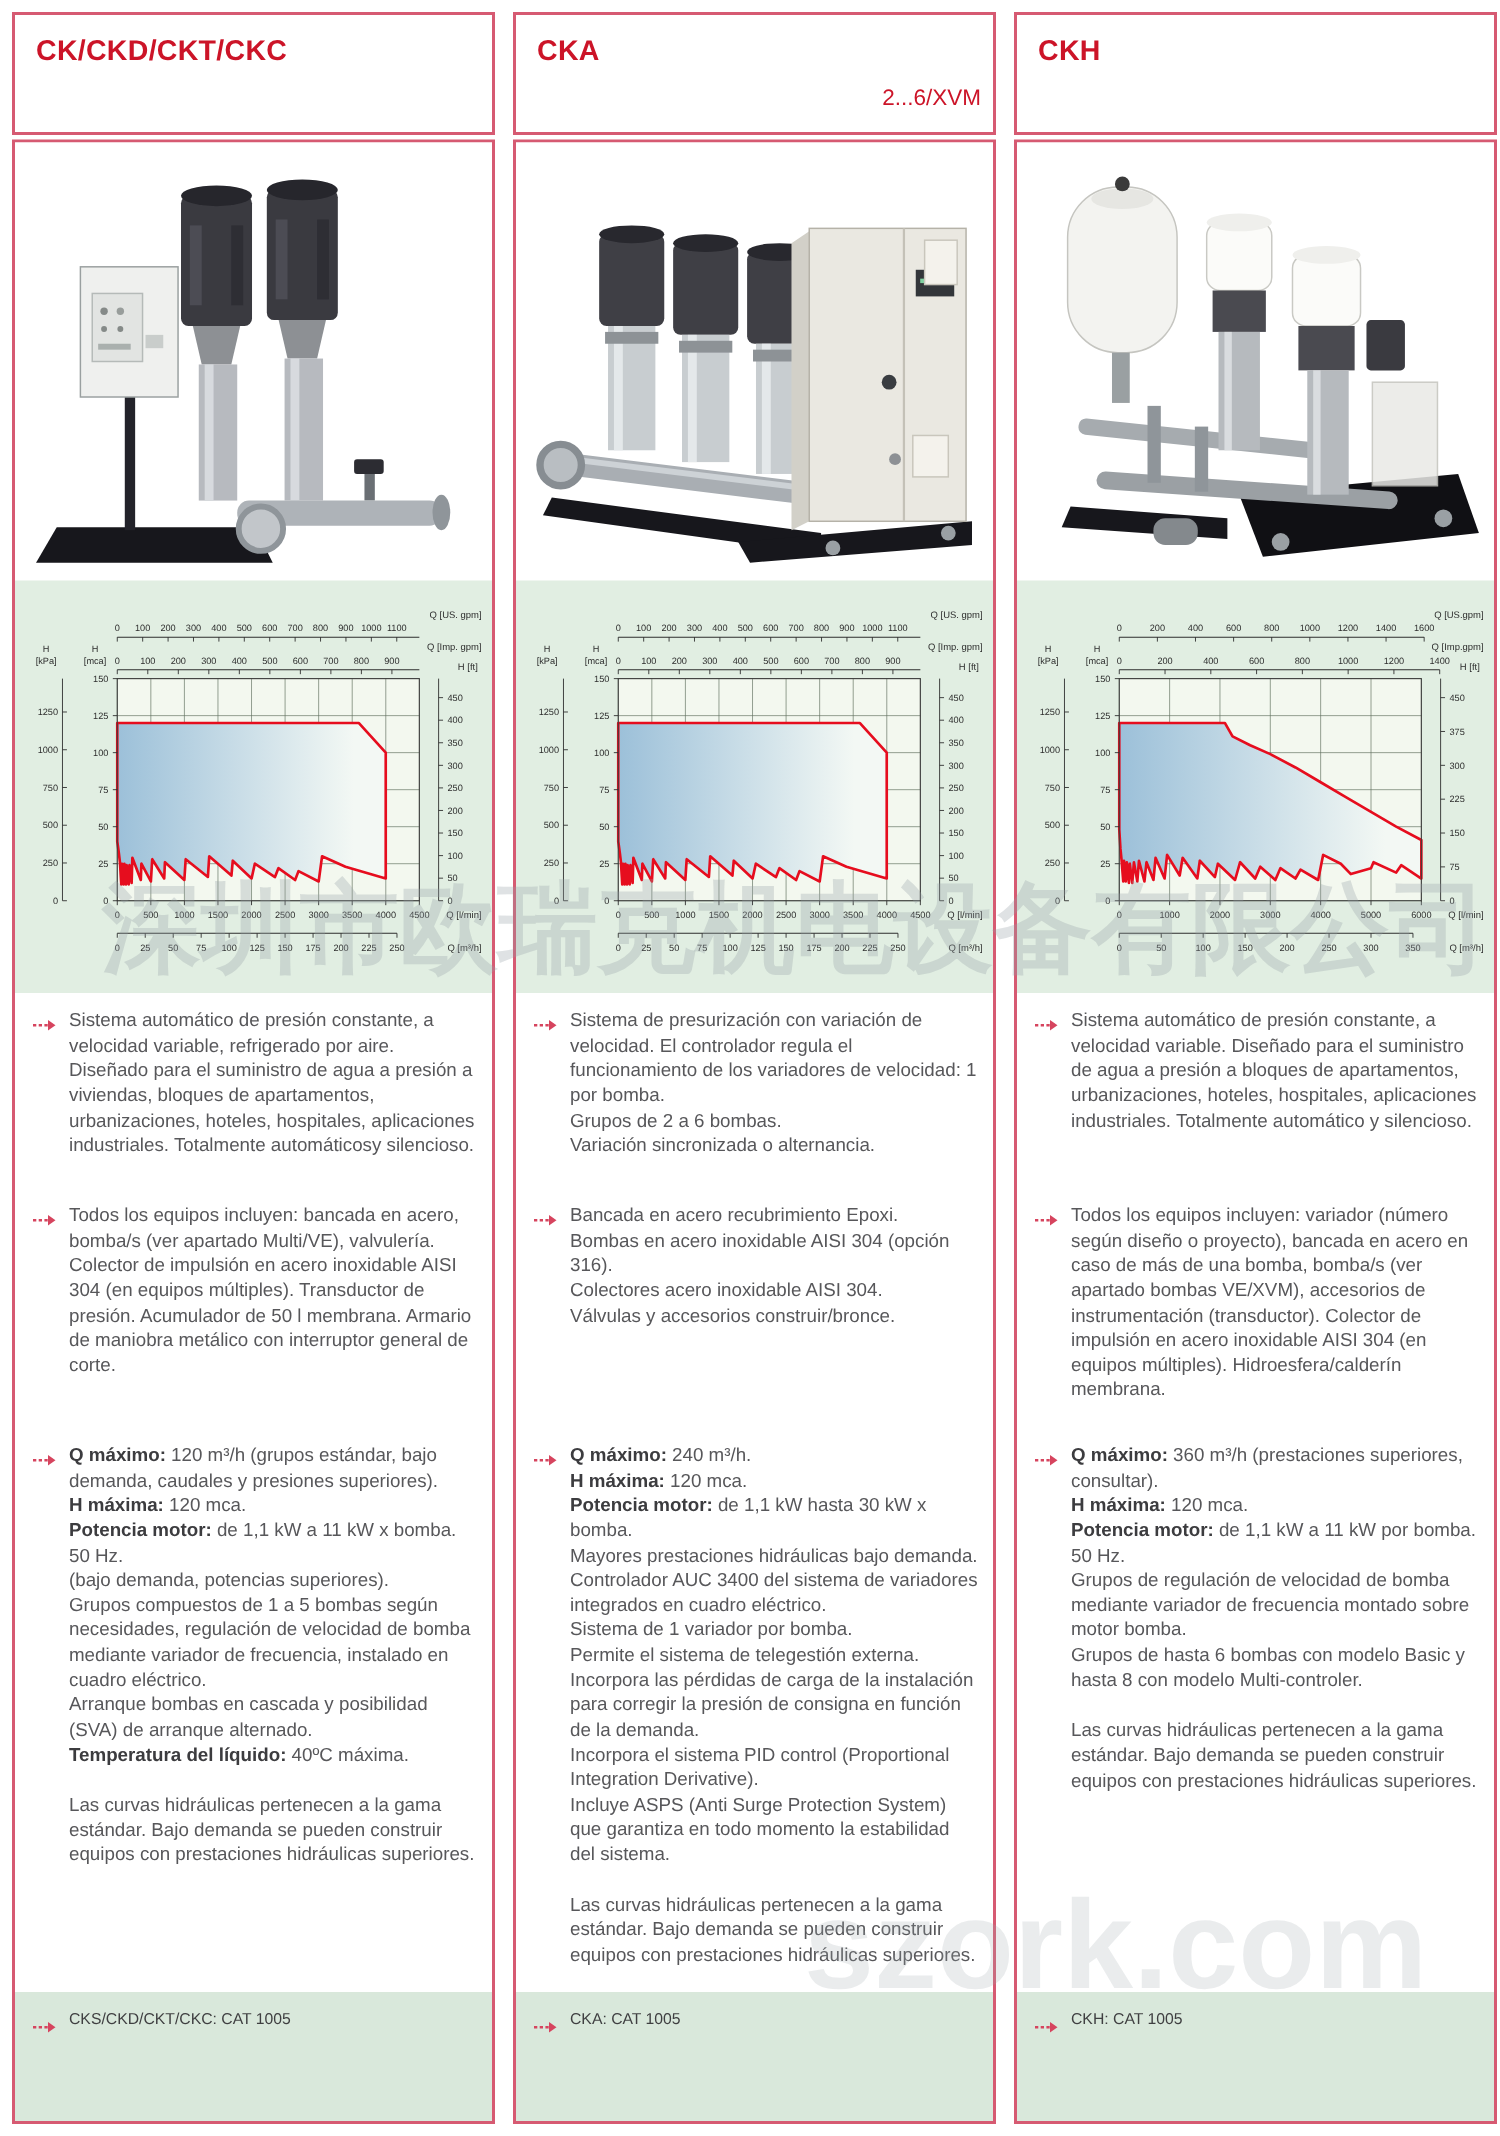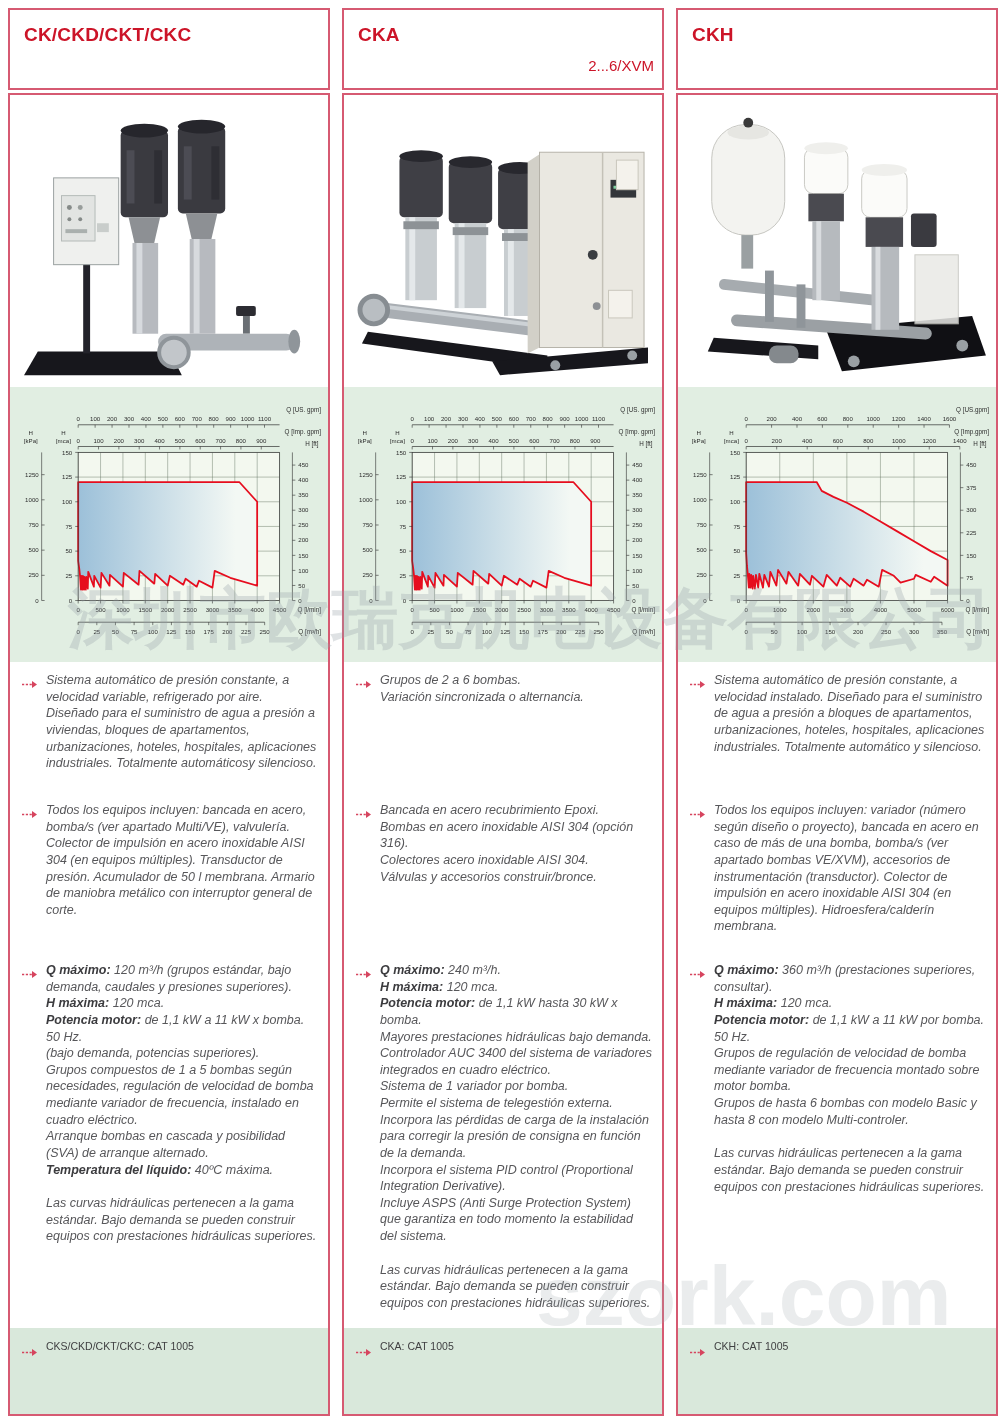--- a/index.html
+++ b/index.html
@@ -8,21 +8,21 @@
   .column{display:flex;flex-direction:column;}
   .hdr{height:82px;flex:none;border:2px solid #d65a72;background:#fff;box-sizing:border-box;padding:14px 8px 0 14px;margin-bottom:3px;}
   .title{color:#cc1428;font-weight:bold;font-size:19px;letter-spacing:.2px;}
   .subtitle{color:#cc1428;font-size:15px;margin-top:11px;text-align:right;}
   .subtitle:empty{display:none;}
   .main{border:2px solid #d65a72;background:#fff;box-sizing:border-box;flex:1;display:flex;flex-direction:column;}
   .photo{height:292px;flex:none;display:flex;align-items:center;justify-content:center;background:#fff;}
   .chartband{height:275px;flex:none;background:#e1eee2;display:flex;justify-content:center;}
   svg.chart{margin-top:14px;}
   svg.chart text{font-family:"Liberation Sans","DejaVu Sans",sans-serif;}
-  .sec{box-sizing:border-box;padding:10px 10px 0 12px;display:flex;font-style:italic;}
+  .sec{box-sizing:border-box;padding:10px 10px 0 12px;display:flex;}
   .sec1{height:130px;flex:none;}
   .sec2{height:160px;flex:none;}
   .sec3{flex:1;}
   .arrowcol{width:24px;flex:none;padding-top:3px;}
   .sectext{flex:1;color:#57575a;font-size:12.5px;line-height:1.33;}
   .sectext b{color:#3c3c3f;}
   .sectext .blank{height:17px;}
   .footer{height:86px;flex:none;background:#d9e8db;display:flex;box-sizing:border-box;padding:12px 26px 0 12px;}
   .footer .sectext{font-size:10.5px;color:#3f3f41;}
   .wm{position:absolute;pointer-events:none;white-space:nowrap;z-index:40;font-weight:bold;}
@@ -512,20 +512,21 @@
             <text x="252.89266666666666" y="236" text-anchor="middle" font-size="6.2" fill="#2d2d2d">250</text>
             <text x="310" y="236" text-anchor="end" font-size="6.4" fill="#2d2d2d">Q [m³/h]</text>
           </svg>
       </div>
       <div class="sec sec1">
         <span class="arrowcol"><svg width="16" height="9" viewBox="0 0 16 9">
               <line x1="0" y1="4.5" x2="10" y2="4.5" stroke="#d6445e" stroke-width="1.6" stroke-dasharray="2.2 1.6"></line>
               <polygon points="10,1 15,4.5 10,8" fill="#d6445e"></polygon>
             </svg></span>
         <div class="sectext">
+            <div><span>Sistema de presurización con variación de velocidad. El controlador regula el funcionamiento de los variadores de velocidad: 1 por bomba.</span></div>
             <div><span>Grupos de 2 a 6 bombas.</span></div>
             <div><span>Variación sincronizada o alternancia.</span></div>
           </div>
       </div>
       <div class="sec sec2">
         <span class="arrowcol"><svg width="16" height="9" viewBox="0 0 16 9">
               <line x1="0" y1="4.5" x2="10" y2="4.5" stroke="#d6445e" stroke-width="1.6" stroke-dasharray="2.2 1.6"></line>
               <polygon points="10,1 15,4.5 10,8" fill="#d6445e"></polygon>
             </svg></span>
         <div class="sectext">
@@ -748,21 +749,21 @@
             <text x="262.3373" y="236" text-anchor="middle" font-size="6.2" fill="#2d2d2d">350</text>
             <text x="310" y="236" text-anchor="end" font-size="6.4" fill="#2d2d2d">Q [m³/h]</text>
           </svg>
       </div>
       <div class="sec sec1">
         <span class="arrowcol"><svg width="16" height="9" viewBox="0 0 16 9">
               <line x1="0" y1="4.5" x2="10" y2="4.5" stroke="#d6445e" stroke-width="1.6" stroke-dasharray="2.2 1.6"></line>
               <polygon points="10,1 15,4.5 10,8" fill="#d6445e"></polygon>
             </svg></span>
         <div class="sectext">
-            <div><span>Sistema automático de presión constante, a velocidad instalado. Diseñado para el suministro de agua a presión a bloques de apartamentos, urbanizaciones, hoteles, hospitales, aplicaciones industriales. Totalmente automático y silencioso.</span></div>
+            <div><span>Sistema automático de presión constante, a velocidad variable. Diseñado para el suministro de agua a presión a bloques de apartamentos, urbanizaciones, hoteles, hospitales, aplicaciones industriales. Totalmente automático y silencioso.</span></div>
           </div>
       </div>
       <div class="sec sec2">
         <span class="arrowcol"><svg width="16" height="9" viewBox="0 0 16 9">
               <line x1="0" y1="4.5" x2="10" y2="4.5" stroke="#d6445e" stroke-width="1.6" stroke-dasharray="2.2 1.6"></line>
               <polygon points="10,1 15,4.5 10,8" fill="#d6445e"></polygon>
             </svg></span>
         <div class="sectext">
             <div><span>Todos los equipos incluyen: variador (número según diseño o proyecto), bancada en acero en caso de más de una bomba, bomba/s (ver apartado bombas VE/XVM), accesorios de instrumentación (transductor). Colector de impulsión en acero inoxidable AISI 304 (en equipos múltiples). Hidroesfera/calderín membrana.</span></div>
           </div>

